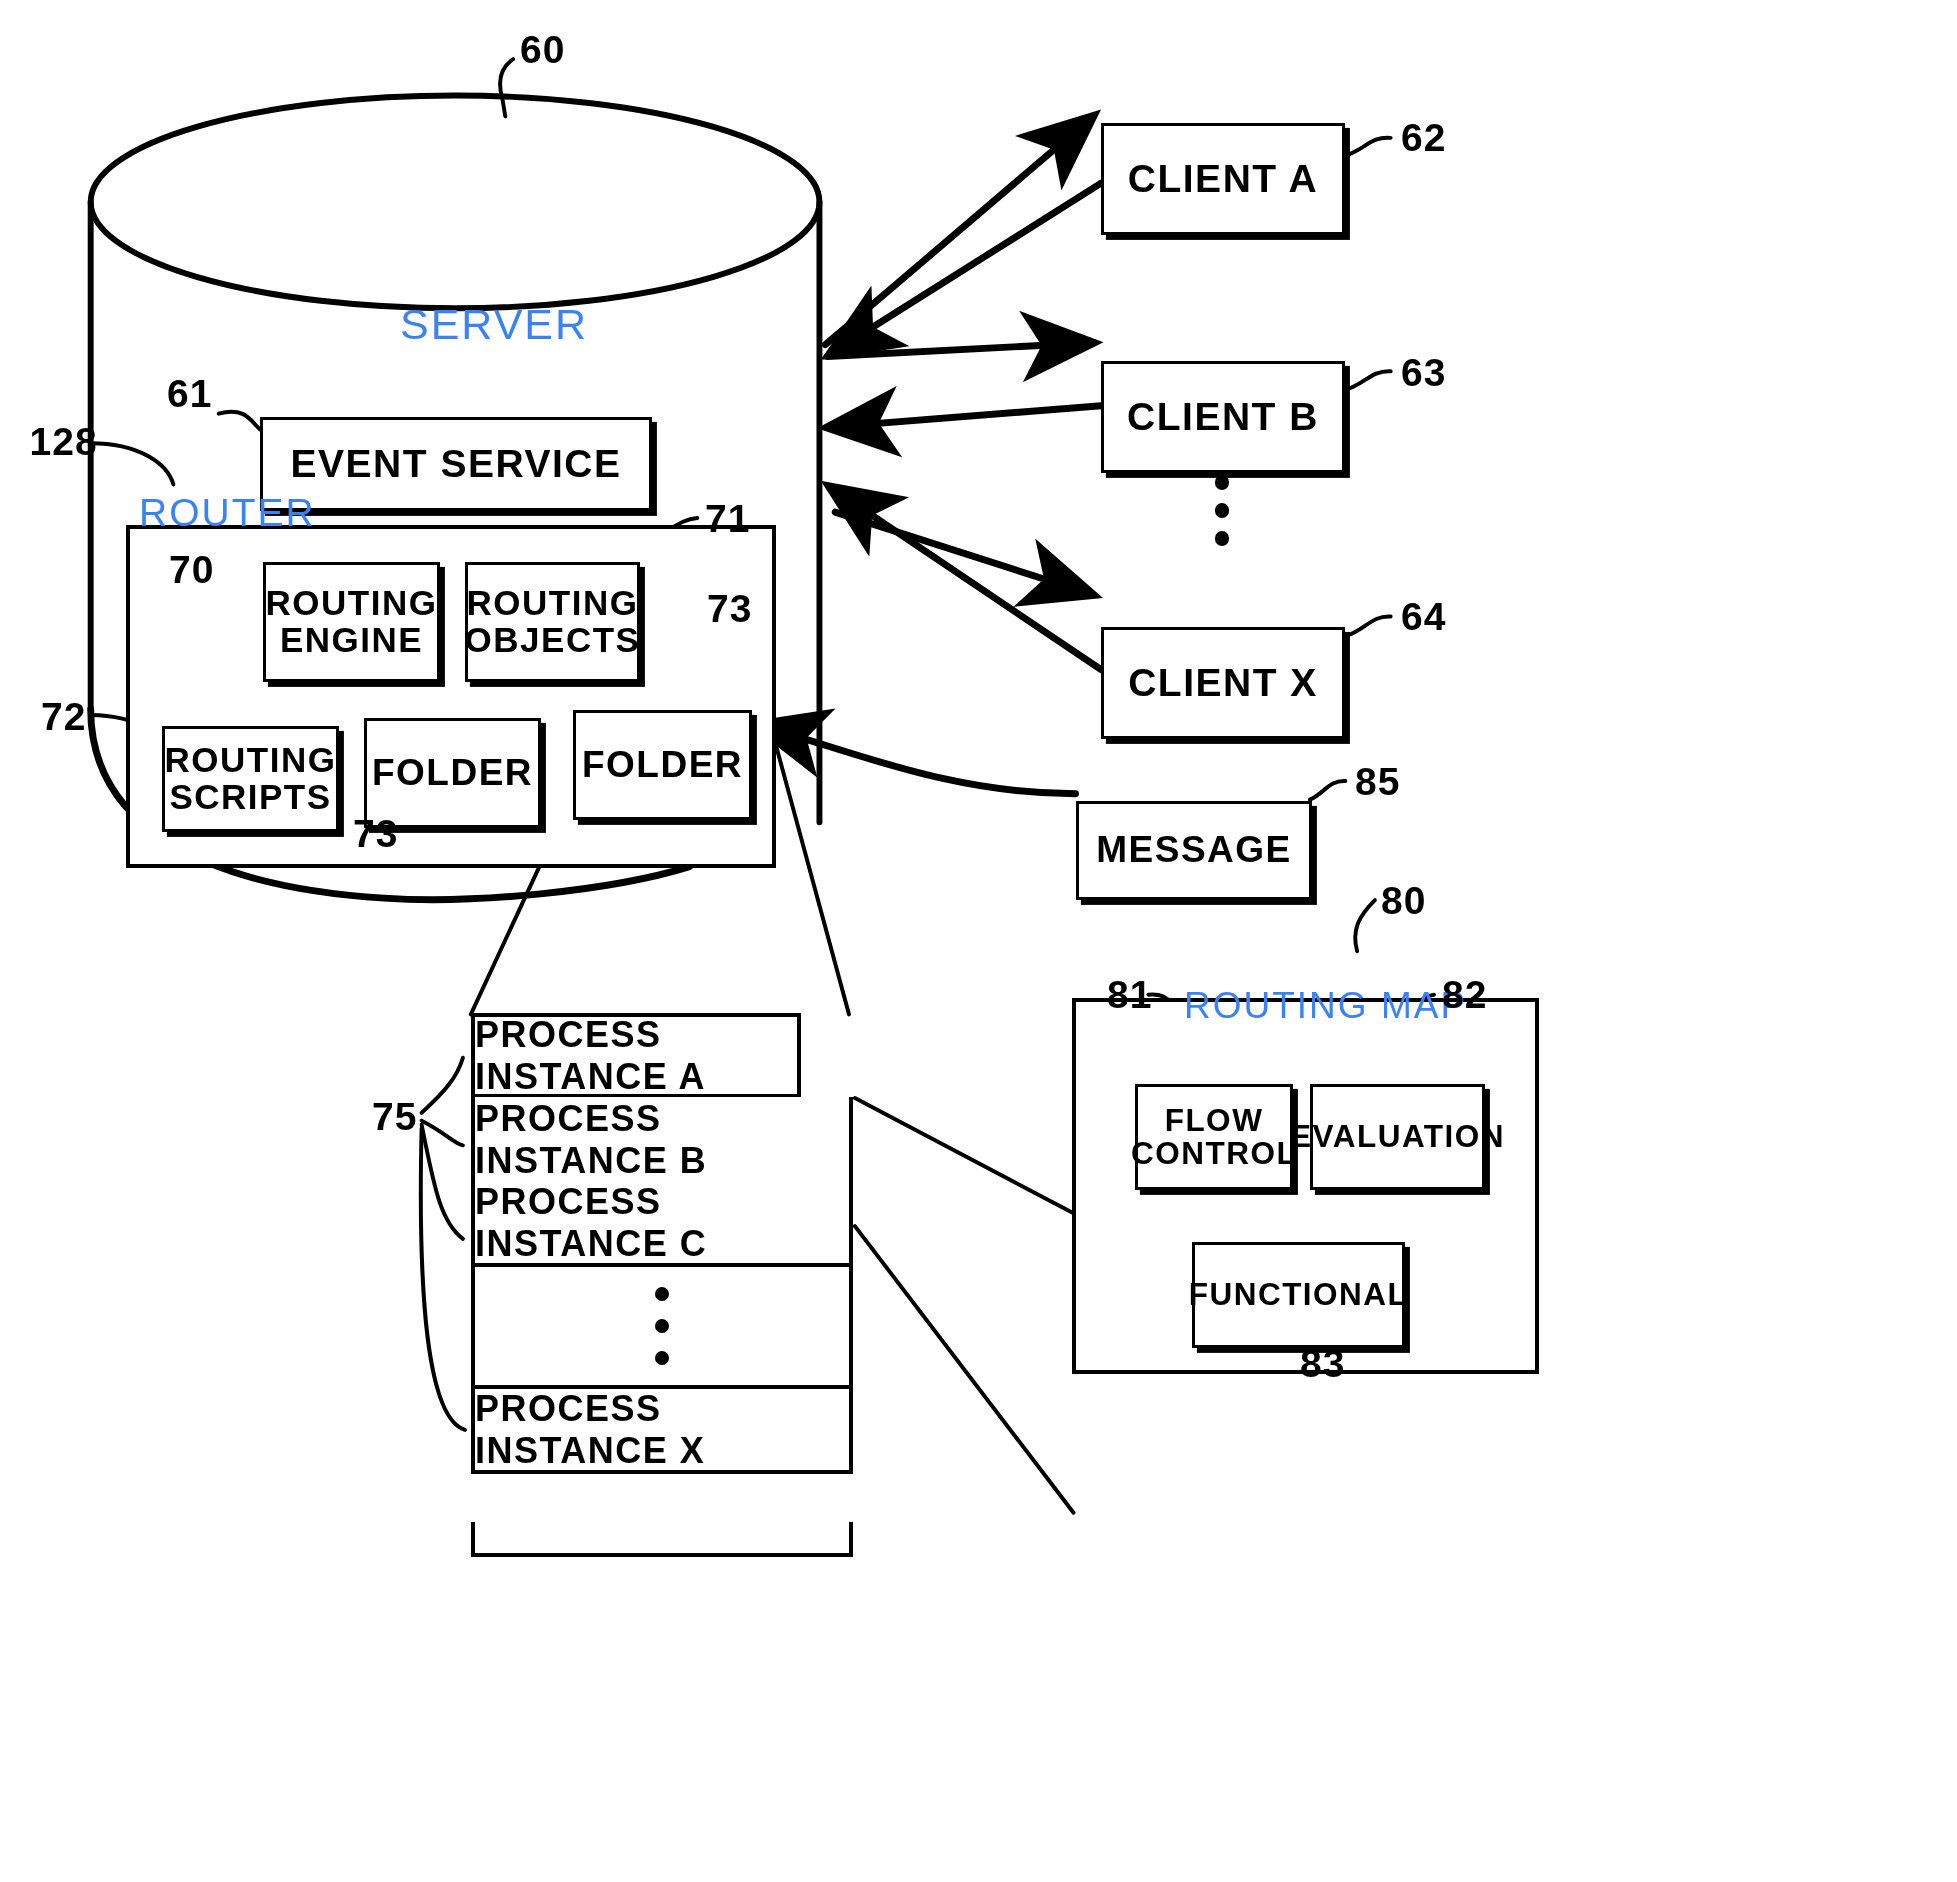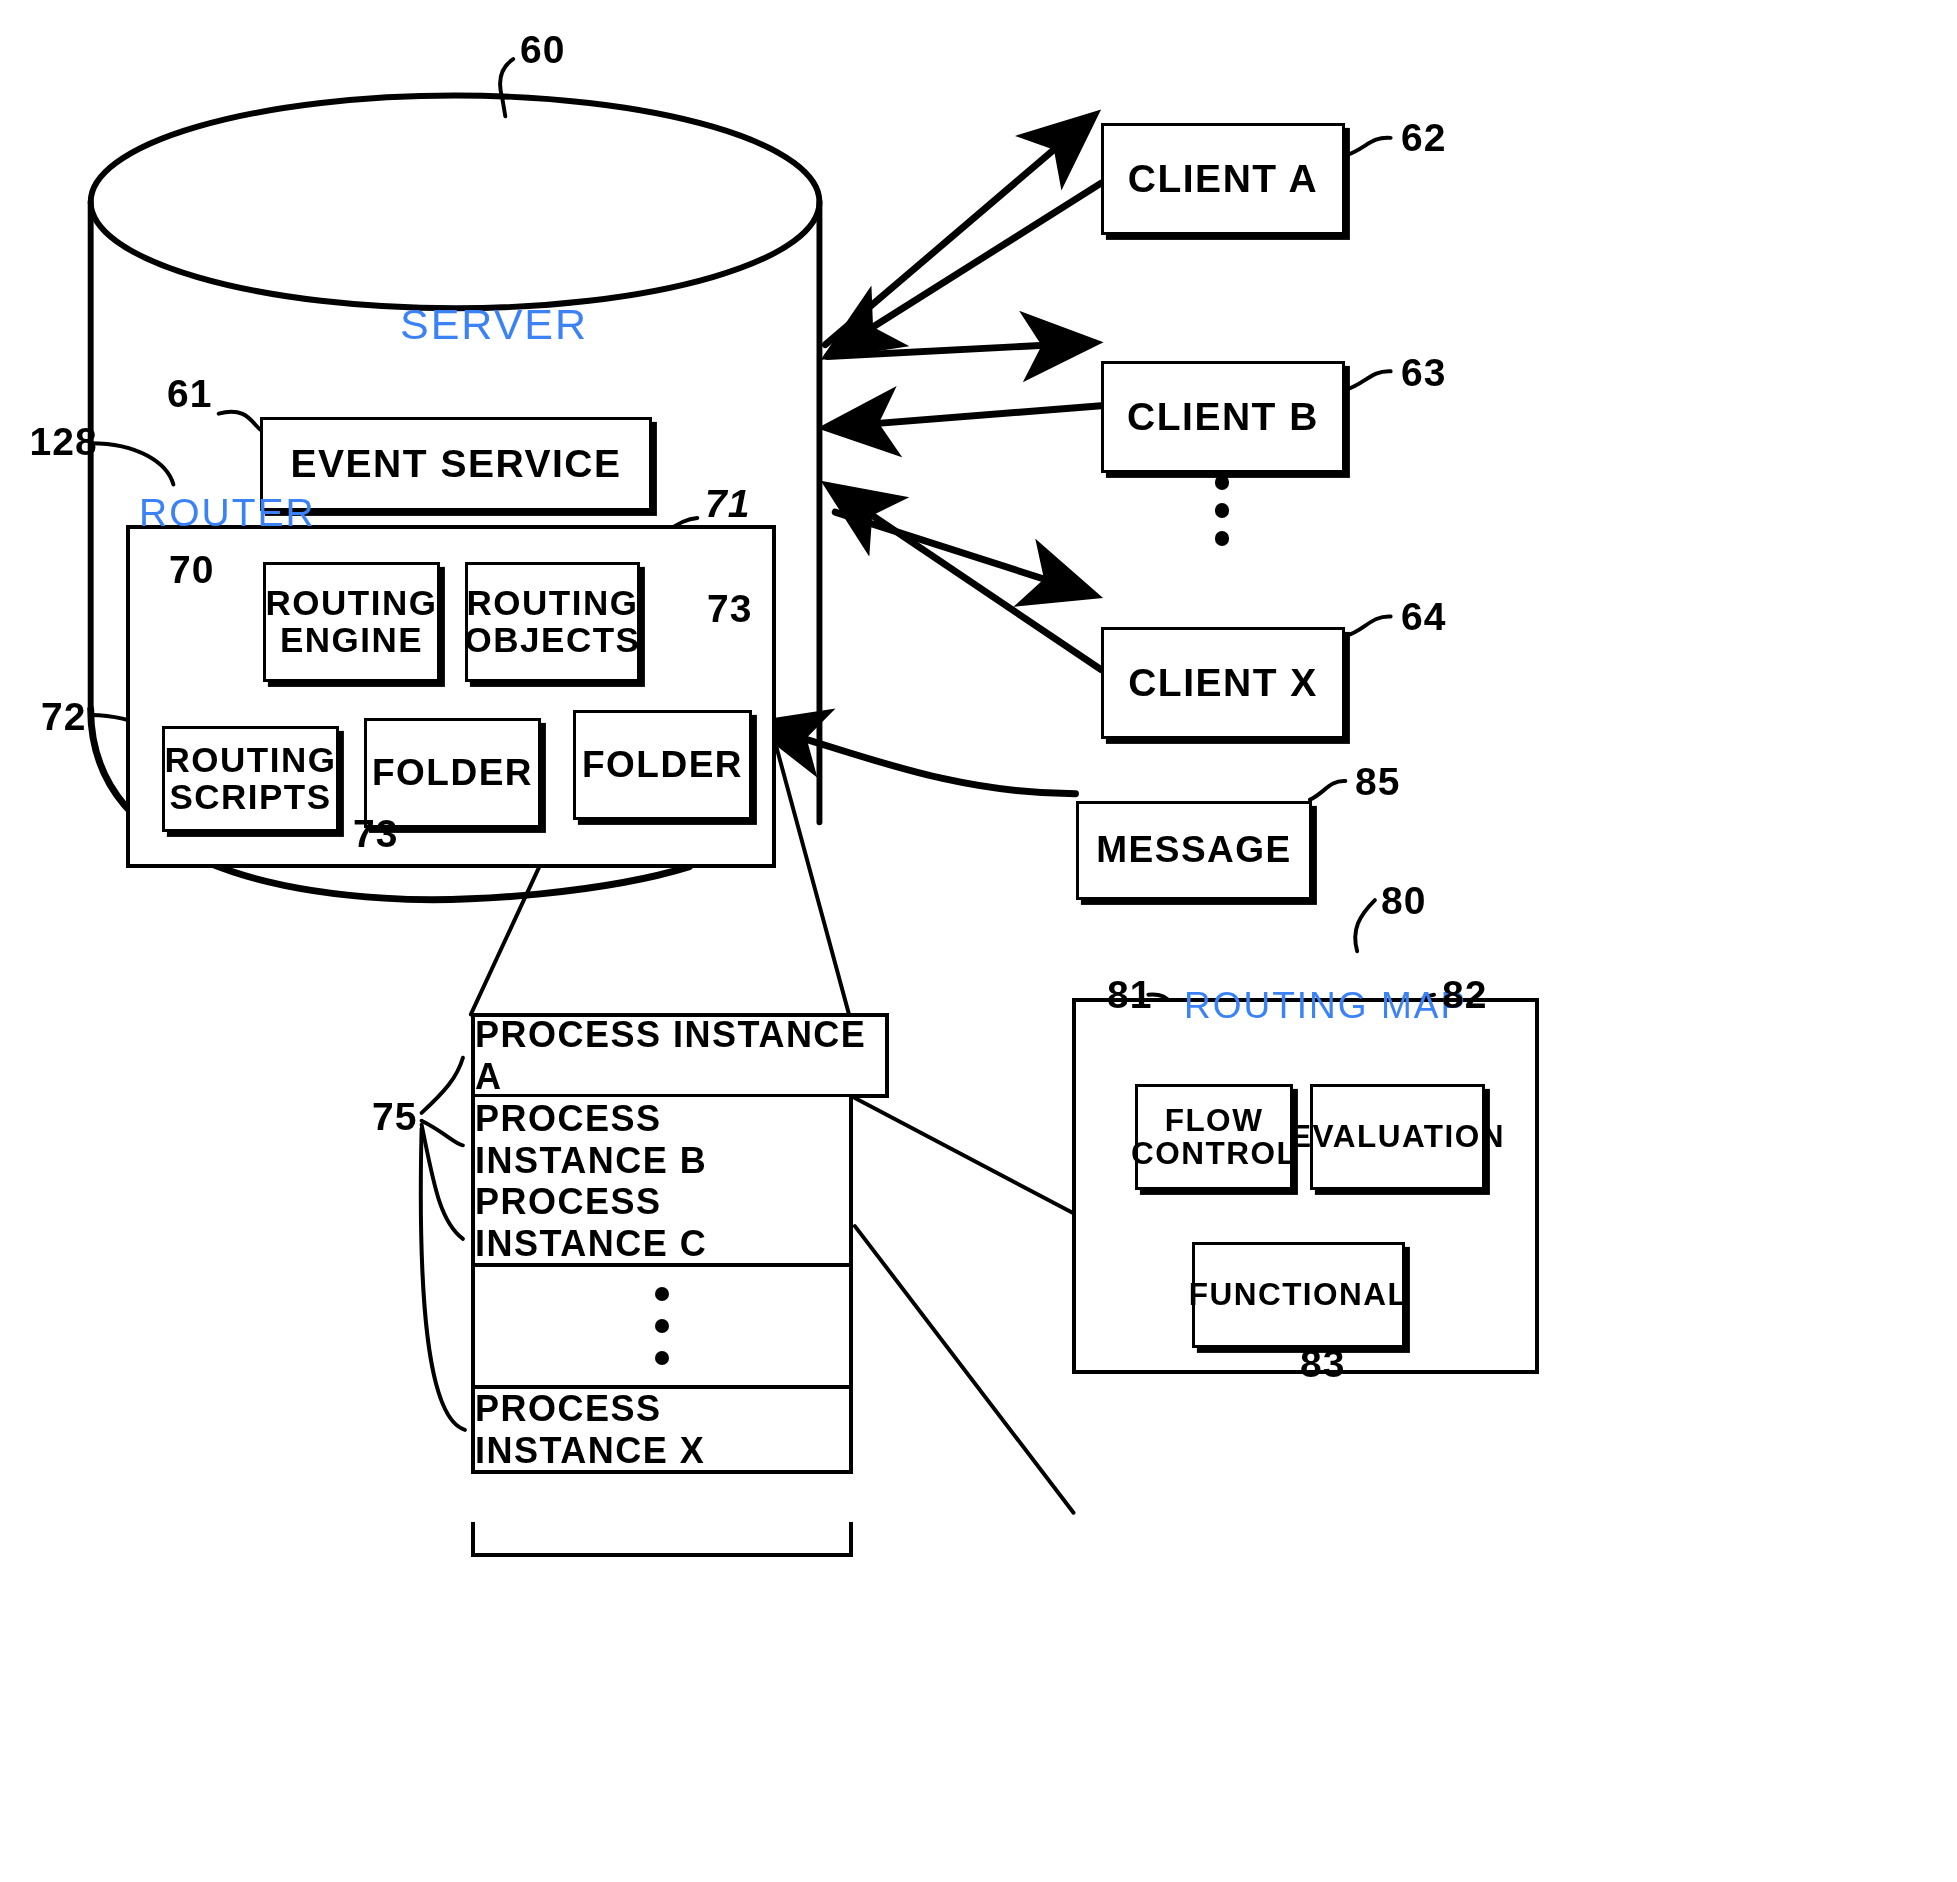--- a/index.html
+++ b/index.html
@@ -189,21 +189,21 @@
       </span>
   </div>
   <div class="refnum" style="left:169px; top:548px;">70</div>
 
   <div class="box" style="left:465px; top:514px; width:175px; height:120px; font-size:35px;">
     <span>
         <div>ROUTING</div>
         <div>OBJECTS</div>
       </span>
   </div>
-  <div class="refnum" style="left:705px; top:482px;font-style:italic;">71</div>
+  <div class="refnum" style="left:705px; top:497px;">71</div>
 
   <div class="box" style="left:162px; top:678px; width:177px; height:106px; font-size:35px;">
     <span>
         <div>ROUTING</div>
         <div>SCRIPTS</div>
       </span>
   </div>
   <div class="refnum" style="left:41px; top:695px;">72</div>
 
   <div class="box" style="left:364px; top:670px; width:177px; height:110px; font-size:37px;">
@@ -235,21 +235,21 @@
   <div class="box" style="left:1101px; top:579px; width:244px; height:112px; font-size:39px;">
     <span>CLIENT X</span>
   </div>
   <div class="refnum" style="left:1401px; top:595px;">64</div>
 
   <div class="box" style="left:1076px; top:753px; width:236px; height:99px; font-size:37px;">
     <span>MESSAGE</span>
   </div>
   <div class="refnum" style="left:1355px; top:760px;">85</div>
 
-  <div class="pi-row first" style="left:471px; top:1013px; width:418px; height:85px;">
+  <div class="pi-row first" style="left:471px; top:1013px; width:330px; height:85px;">
     <span>PROCESS INSTANCE A</span>
   </div>
   <div class="pi-row" style="left:471px; top:1097px; width:382px; height:89px;">
     <span>PROCESS INSTANCE B</span>
   </div>
   <div class="pi-row" style="left:471px; top:1182px; width:382px; height:85px;">
     <span>PROCESS INSTANCE C</span>
   </div>
   <div class="pi-row" style="left:471px; top:1267px; width:382px; height:122px;">
     <span class="dots" style="position:relative; left:0; top:0; width:15.8px; height:79px;">

